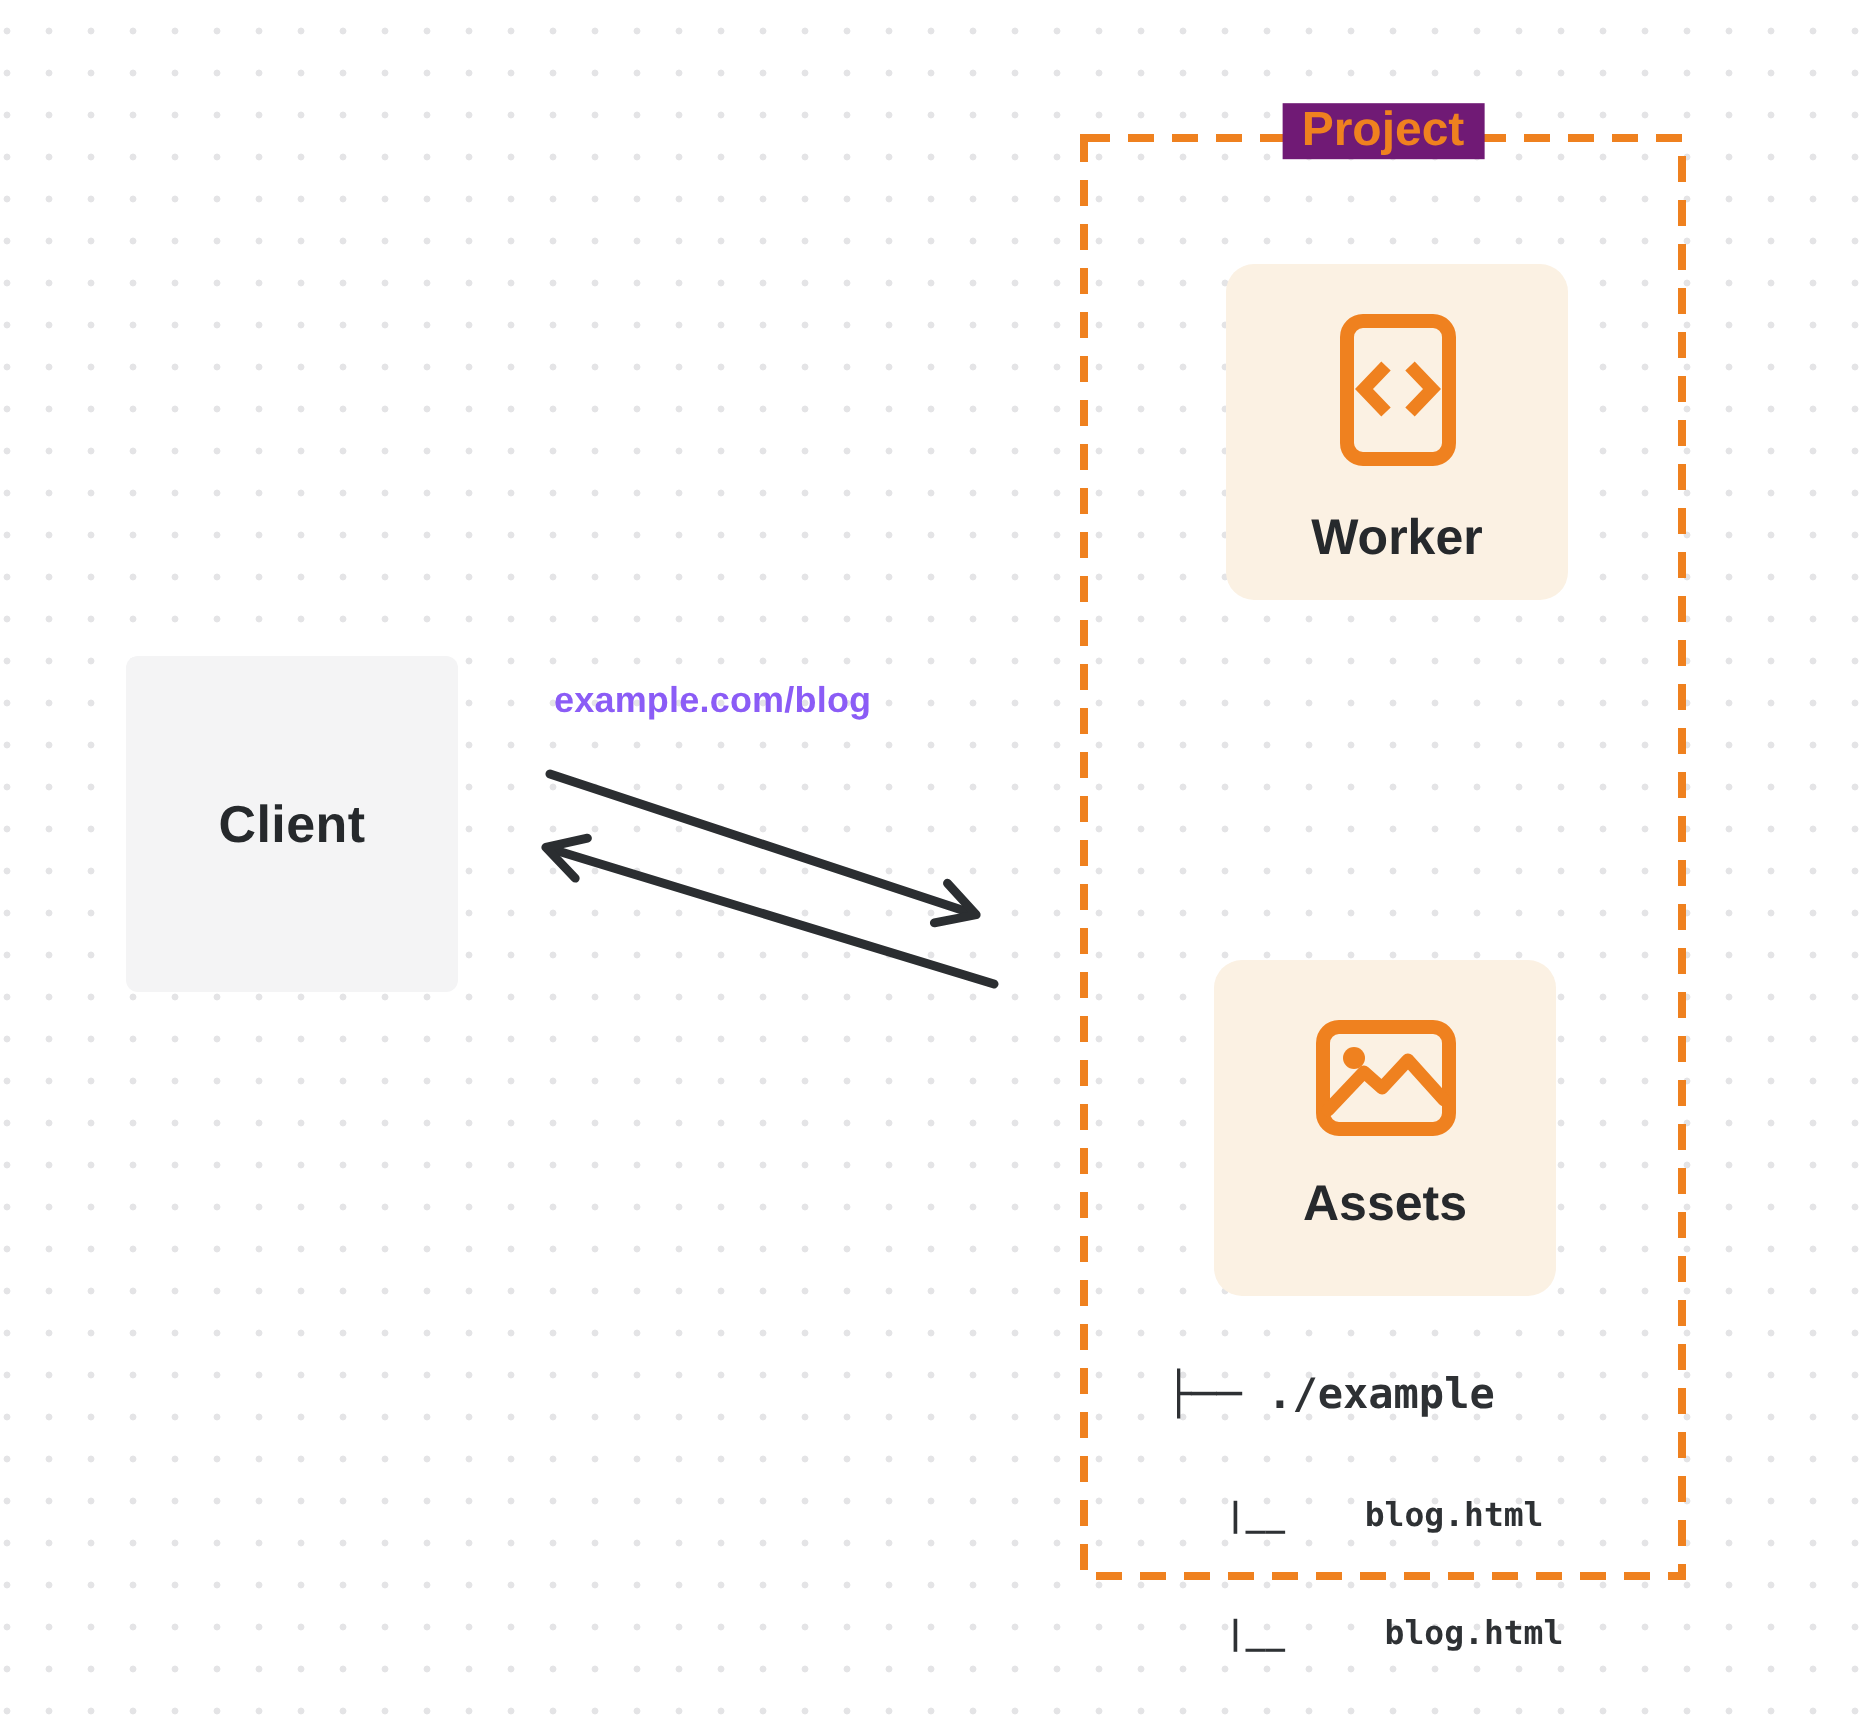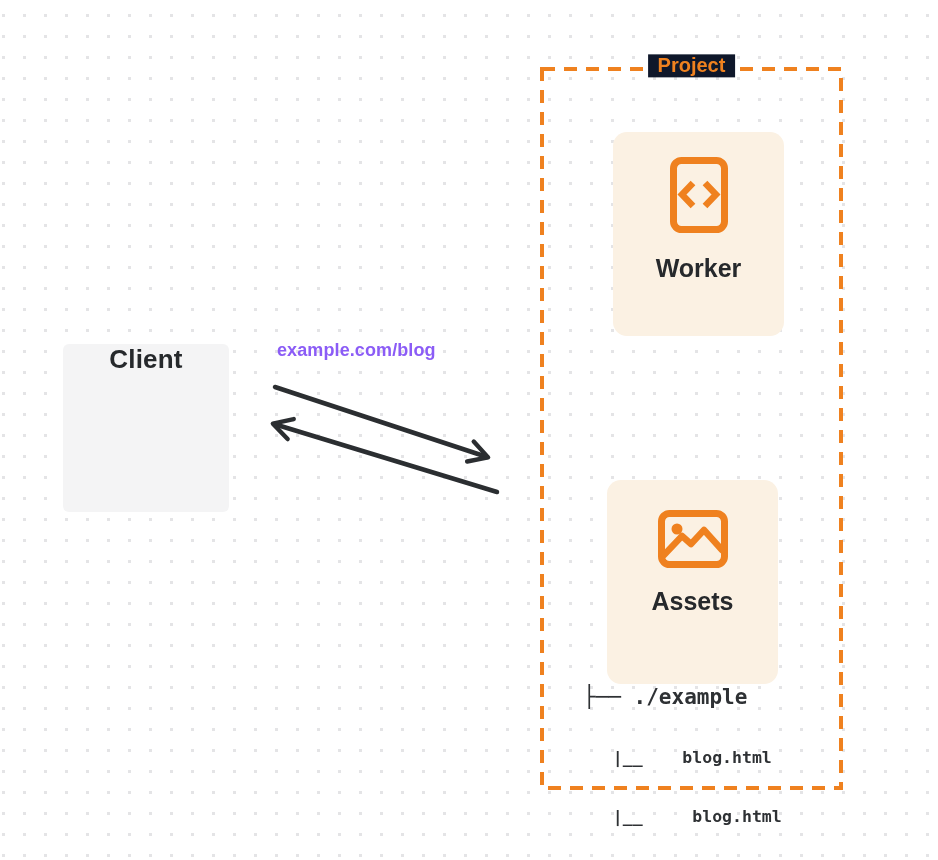--- a/index.html
+++ b/index.html
@@ -17,25 +17,25 @@
     background-color: #ffffff;
     background-image: radial-gradient(circle, #e4e4e6 1.5px, transparent 1.9px);
     background-size: 21px 21px;
     background-position: 14px 5px;
     font-family: "Liberation Sans", sans-serif;
     color: var(--ink);
   }
 
   
   .client-box {
-    position: absolute; left: 63px; top: 344px;
+    position: absolute; left: 63px; top: 328px;
     width: 166px; height: 168px;
     background: var(--client-bg);
     border-radius: 6px;
-    display: flex; justify-content: center;
+    display: flex; align-items: center; justify-content: center;
   }
   .client-box .label {
     font-size: 26px; font-weight: bold; letter-spacing: 0.2px;
   }
 
   
   .request-label {
     position: absolute; left: 277px; top: 340px;
     font-size: 18px; font-weight: bold; color: #8b5cf6;
     letter-spacing: 0.1px;
@@ -48,31 +48,31 @@
 
   
   .project-box {
     position: absolute; left: 540px; top: 67px;
     width: 303px; height: 723px;
   }
   .project-border { position: absolute; left: 0; top: 0; }
   .project-label {
     position: absolute; left: 50%; top: 0;
     transform: translate(-50%, -55%);
-    background: #0f172a;
+    background: #701a75;
     padding: 0 10px;
-    font-size: 20px; font-weight: bold;
+    font-size: 24px; font-weight: bold;
     color: var(--accent);
     white-space: nowrap;
   }
 
   
   .card {
     position: absolute;
-    width: 171px; height: 204px;
+    width: 171px; height: 168px;
     background: var(--card-bg);
     border-radius: 14px;
     display: flex; flex-direction: column;
     align-items: center; justify-content: flex-start;
   }
   .card.worker { left: 613px; top: 132px; padding-top: 25px; }
   .card.assets { left: 607px; top: 480px; padding-top: 30px; }
   .card .icon { color: var(--accent); flex: 0 0 auto; }
   .card .card-label {
     font-size: 25px; font-weight: bold; color: var(--ink);

